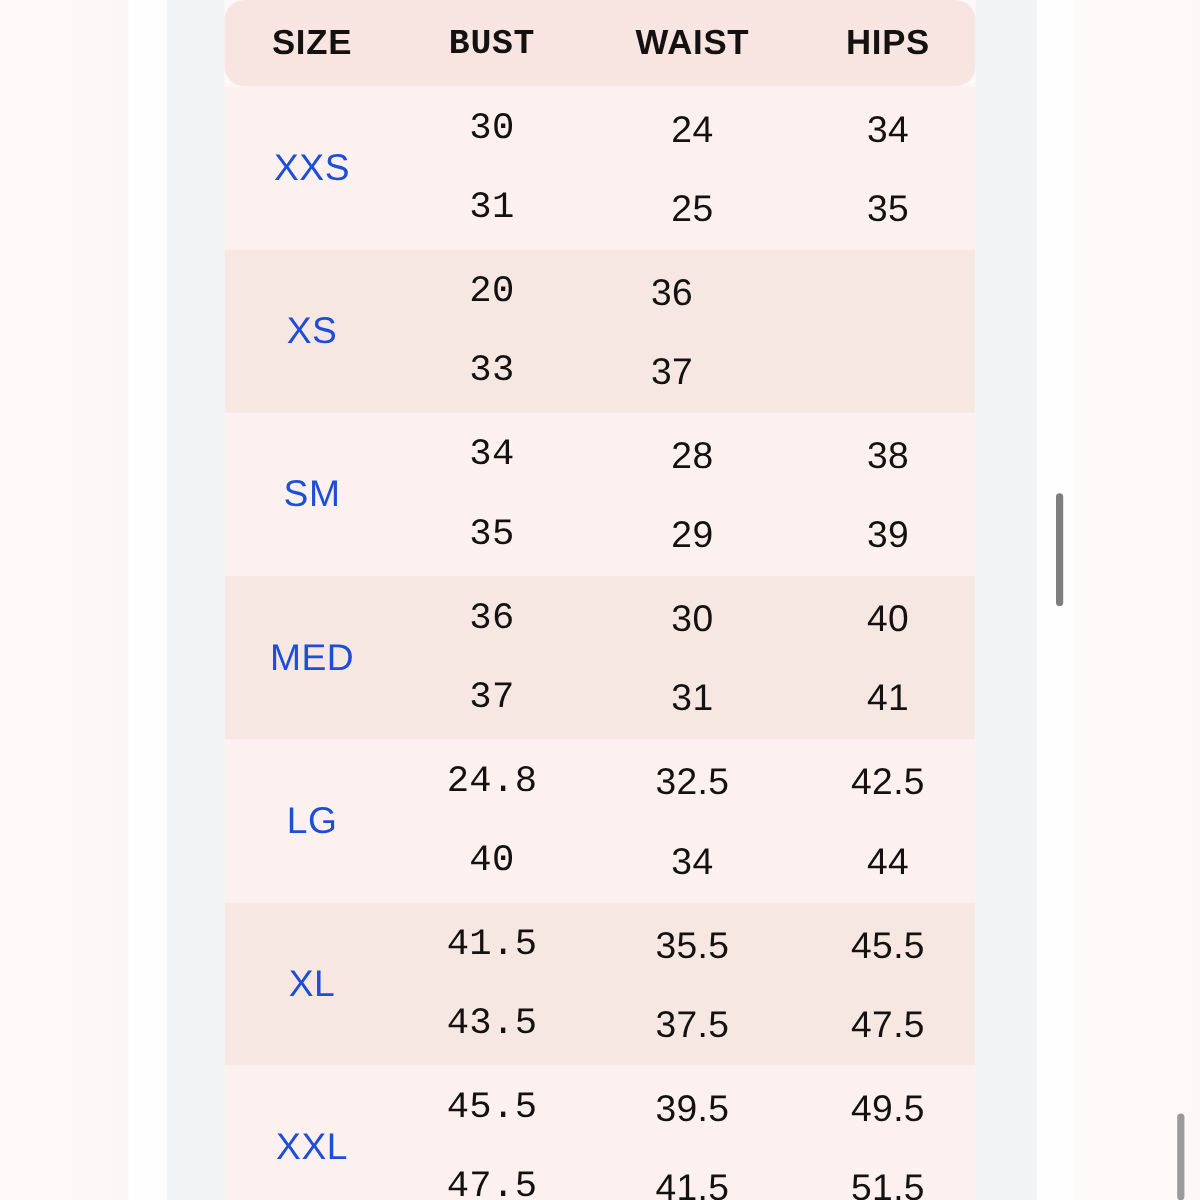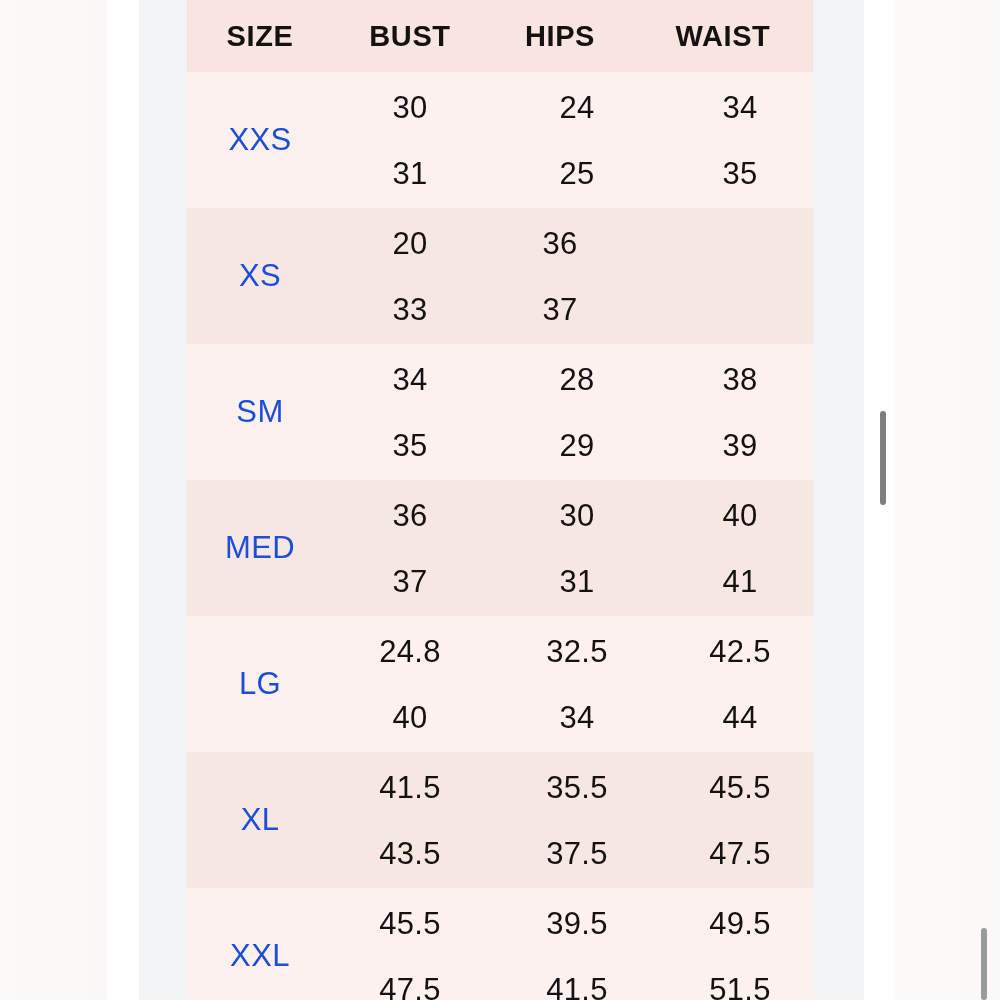--- a/index.html
+++ b/index.html
@@ -93,40 +93,41 @@
     width: 626px;
     height: 1000px;
     overflow: hidden;
   }
 
   .chart-header {
     display: flex;
     height: 72px;
     background: #f8e5e1;
     align-items: center;
+    border-radius: 17px;
   }
   .chart-header .hcell {
     font-size: 29px;
     font-weight: bold;
     color: #141210;
     letter-spacing: 0.6px;
     text-align: center;
   }
 
   .chart-row {
     display: flex;
     height: 136px;
     align-items: stretch;
   }
   .chart-row.odd  { background: #fdf1ef; }
   .chart-row.even { background: #f7e7e3; align-items: center; }
 
   
   .col-size  { width: 146px; }
-  .col-bust  { width: 154px; }
+  .col-bust  { width: 154px; font-family: Liberation Mono, monospace; }
   .col-waist { width: 180px; }
   .col-hips  { width: 146px; }
 
   .cell-size {
     display: flex;
     align-items: center;
     justify-content: center;
     font-size: 31px;
     color: #1d4ed8;
     letter-spacing: 0.4px;
@@ -156,22 +157,22 @@
 
   <div class="backdrop-left"></div>
   <div class="gutter-white-left"></div>
   <div class="page-margin-left"></div>
 
   <div id="size-chart">
 
     <div class="chart-header">
       <div class="hcell col-size">SIZE</div>
       <div class="hcell col-bust">BUST</div>
+      <div class="hcell col-waist">WAIST</div>
       <div class="hcell col-hips">HIPS</div>
-      <div class="hcell col-waist">WAIST</div>
     </div>
 
     <div class="chart-row odd">
       <div class="cell-size col-size">XXS</div>
       <div class="cell-range col-bust">
         <span class="v">30</span>
         <span class="v">31</span>
       </div>
       <div class="cell-range col-waist">
         <span class="v">24</span>

